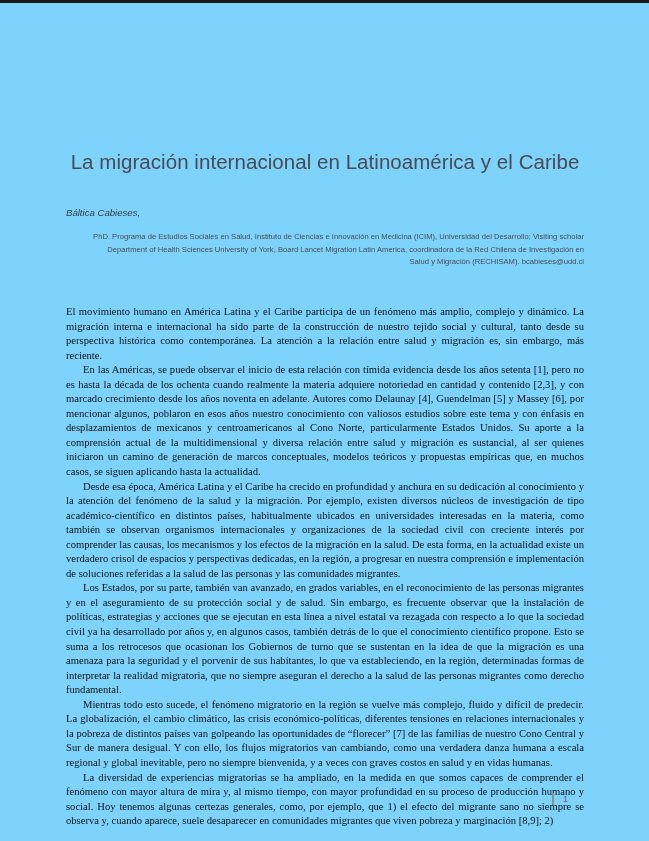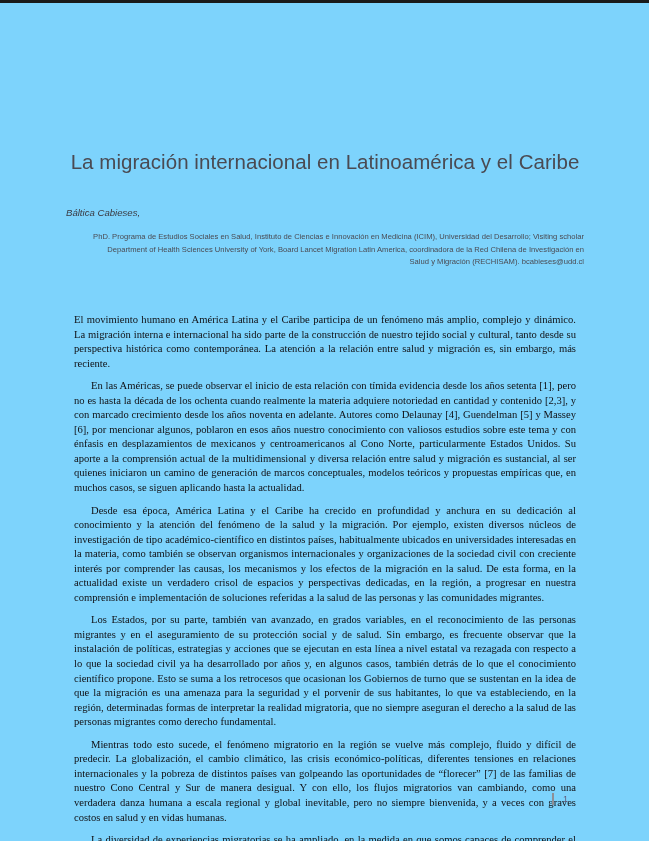--- a/index.html
+++ b/index.html
@@ -86,21 +86,21 @@
     top: 302px;
     width: 518px;
   }
   .body-par {
     font-family: "Liberation Serif", "DejaVu Serif", serif;
     font-size: 10.6px;
     line-height: 14.55px;
     color: #101014;
     text-align: justify;
     text-justify: inter-word;
-    margin: 8px;
+    margin: 0;
     text-indent: 17px;
     hyphens: manual;
   }
   .body-par.first {
     text-indent: 0;
   }
 
   .footer {
     position: absolute;
     left: 0;

